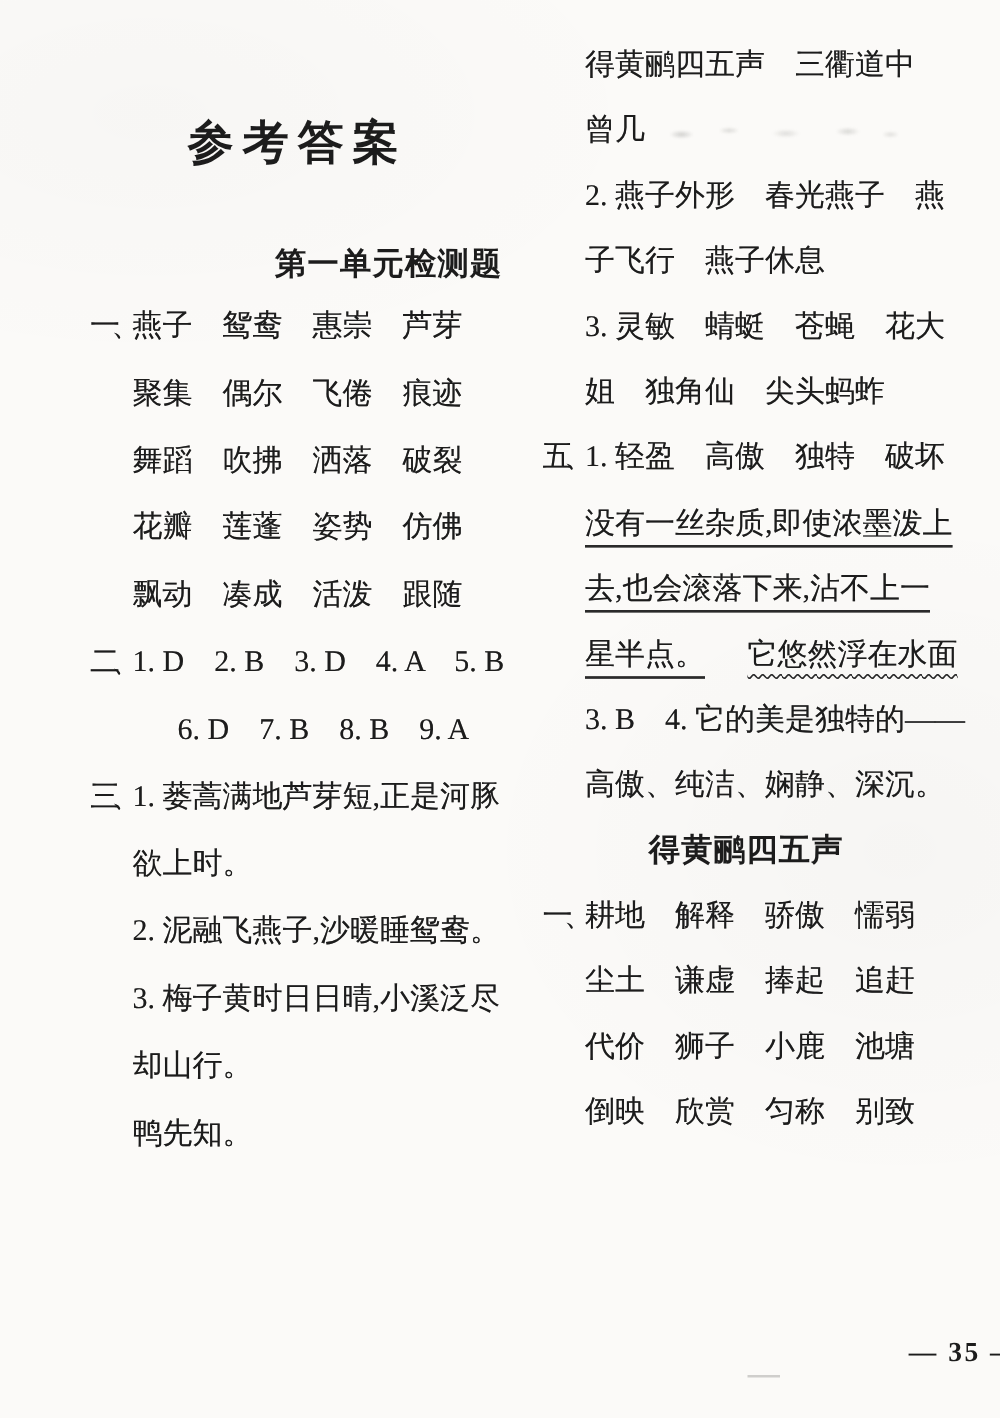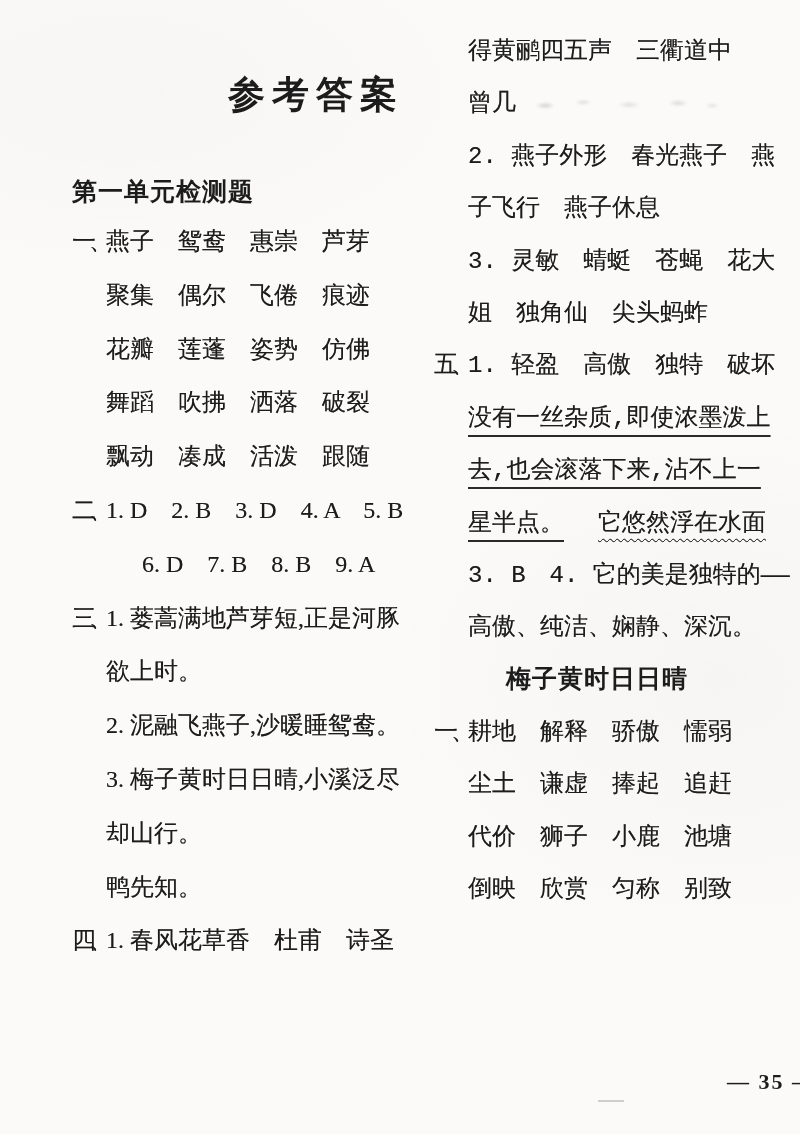--- a/index.html
+++ b/index.html
@@ -11,27 +11,27 @@
   }
   #page{position:relative;width:800px;height:1134px;
     background:
       radial-gradient(ellipse 600px 300px at 15% 8%, rgba(0,0,0,0.015), transparent 70%),
       radial-gradient(ellipse 500px 400px at 90% 60%, rgba(0,0,0,0.02), transparent 70%),
       #fbfaf8;
   }
   .col{position:absolute;top:0;font-size:24px;}
   .col-left{left:72px;width:340px;}
   .col-right{left:434px;width:362px;}
-  .ttl{margin-top:66px;height:58px;line-height:58px;font-size:37px;font-weight:bold;
-       text-align:right;padding-right:8px;letter-spacing:7px;}
+  .ttl{margin-top:86px;height:58px;line-height:58px;font-size:37px;font-weight:bold;
+       text-align:center;padding-right:8px;letter-spacing:7px;}
   .h1u{margin-top:48px;height:40px;line-height:40px;font-size:25px;font-weight:bold;
-       text-align:left;padding-right:10px;letter-spacing:1px;}
+       text-align:right;padding-right:10px;letter-spacing:1px;}
   .lines-l{margin-top:3px;}
   .ln{height:53.8px;line-height:53.8px;white-space:nowrap;}
-  .rln{height:52.4px;line-height:52.4px;white-space:nowrap;font-family:Liberation Mono, monospace;}
+  .rln{height:52.4px;line-height:52.4px;white-space:nowrap;}
   .lines-r{padding-top:26px;}
   .ind1{padding-left:34px;}
   .ind2{padding-left:70px;}
   .marker{letter-spacing:-7px;}
   .h2u{font-size:25px;font-weight:bold;text-align:center;padding-right:36px;letter-spacing:1px;}
   .u{text-decoration-line:underline;text-decoration-style:solid;
      text-decoration-thickness:1.6px;text-underline-offset:10px;text-decoration-color:#2a2a2a;}
   .w{text-decoration-line:underline;text-decoration-style:wavy;
      text-decoration-thickness:1px;text-underline-offset:8px;text-decoration-color:#2a2a2a;}
   .gap{display:inline-block;width:34px;}
@@ -53,50 +53,49 @@
 <body>
 
 <div id="page">
 
   <div class="col col-left">
     <div class="ttl">参考答案</div>
     <div class="h1u">第一单元检测题</div>
     <div class="lines-l">
       <div class="ln"><span class="marker">一、</span><span class="txt">燕子　鸳鸯　惠崇　芦芽</span></div>
       <div class="ln ind1"><span class="txt">聚集　偶尔　飞倦　痕迹</span></div>
+      <div class="ln ind1"><span class="txt">舞蹈　吹拂　洒落　破裂</span></div>
       <div class="ln ind1"><span class="txt">花瓣　莲蓬　姿势　仿佛</span></div>
-      <div class="ln ind1"><span class="txt">舞蹈　吹拂　洒落　破裂</span></div>
       <div class="ln ind1"><span class="txt">飘动　凑成　活泼　跟随</span></div>
       <div class="ln"><span class="marker">二、</span><span class="txt">1. D　2. B　3. D　4. A　5. B</span></div>
       <div class="ln ind2"><span class="txt">6. D　7. B　8. B　9. A</span></div>
       <div class="ln"><span class="marker">三、</span><span class="txt">1. 蒌蒿满地芦芽短,正是河豚</span></div>
       <div class="ln ind1"><span class="txt">欲上时。</span></div>
       <div class="ln ind1"><span class="txt">2. 泥融飞燕子,沙暖睡鸳鸯。</span></div>
       <div class="ln ind1"><span class="txt">3. 梅子黄时日日晴,小溪泛尽</span></div>
       <div class="ln ind1"><span class="txt">却山行。</span></div>
       <div class="ln ind1"><span class="txt">鸭先知。</span></div>
-      <div class="ln"><span class="marker">四、</span><span class="txt">1. 春风花草香　杜甫　诗圣</span></div>
     </div>
   </div>
 
   <div class="col col-right">
     <div class="lines-r">
       <div class="rln ind1"><span class="txt">得黄鹂四五声　三衢道中</span></div>
       <div class="rln ind1"><span class="txt">曾几</span><span class="smudge"></span></div>
       <div class="rln ind1"><span class="txt">2. 燕子外形　春光燕子　燕</span></div>
       <div class="rln ind1"><span class="txt">子飞行　燕子休息</span></div>
       <div class="rln ind1"><span class="txt">3. 灵敏　蜻蜓　苍蝇　花大</span></div>
       <div class="rln ind1"><span class="txt">姐　独角仙　尖头蚂蚱</span></div>
       <div class="rln"><span class="marker">五、</span><span class="txt">1. 轻盈　高傲　独特　破坏</span></div>
       <div class="rln ind1"><span class="txt u">没有一丝杂质,即使浓墨泼上</span></div>
       <div class="rln ind1"><span class="txt u">去,也会滚落下来,沾不上一</span></div>
       <div class="rln ind1"><span class="txt u">星半点。</span><span class="gap"></span><span class="txt w">它悠然浮在水面</span></div>
       <div class="rln ind1"><span class="txt">3. B　4. 它的美是独特的——</span></div>
       <div class="rln ind1"><span class="txt">高傲、纯洁、娴静、深沉。</span></div>
-      <div class="rln h2u">梅子黄时日日晴</div>
+      <div class="rln h2u">得黄鹂四五声</div>
       <div class="rln"><span class="marker">一、</span><span class="txt">耕地　解释　骄傲　懦弱</span></div>
       <div class="rln ind1"><span class="txt">尘土　谦虚　捧起　追赶</span></div>
       <div class="rln ind1"><span class="txt">代价　狮子　小鹿　池塘</span></div>
       <div class="rln ind1"><span class="txt">倒映　欣赏　匀称　别致</span></div>
     </div>
   </div>
 
   <div class="footer">— 35 —</div>
   <div class="artifact"></div>
 

